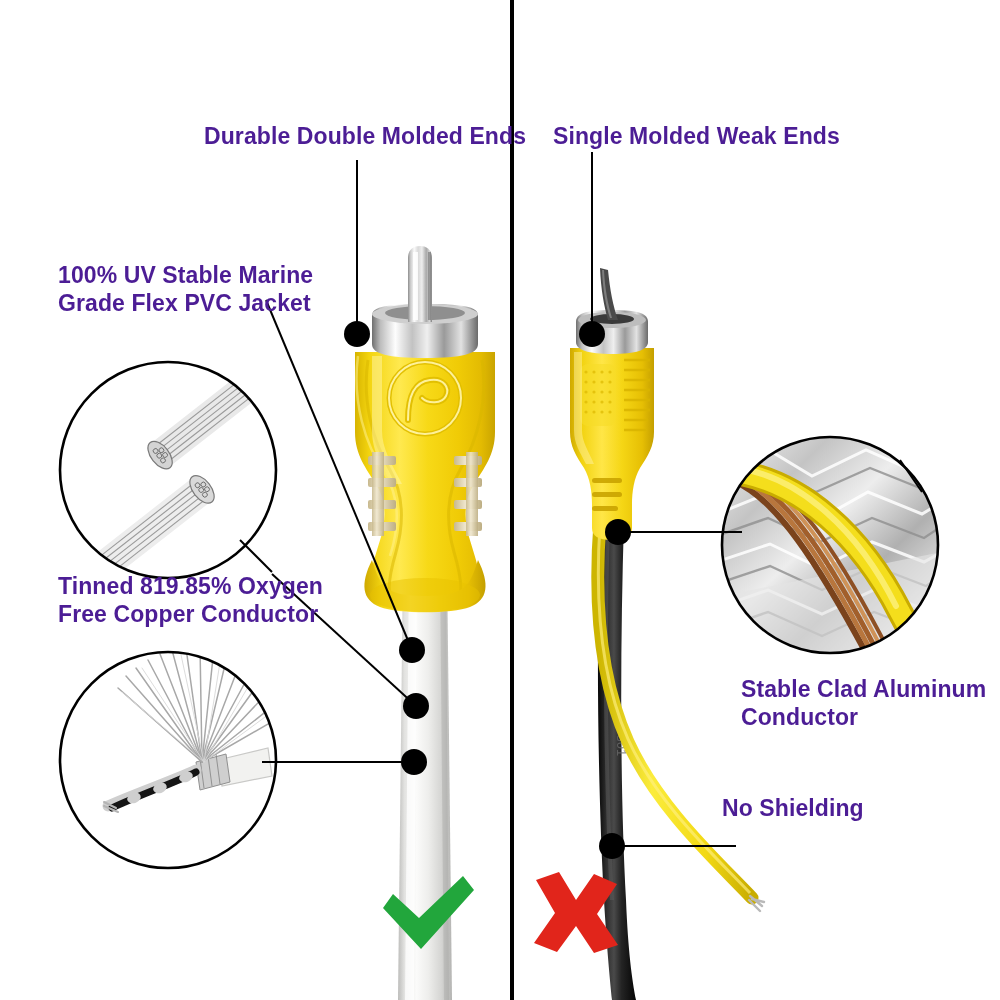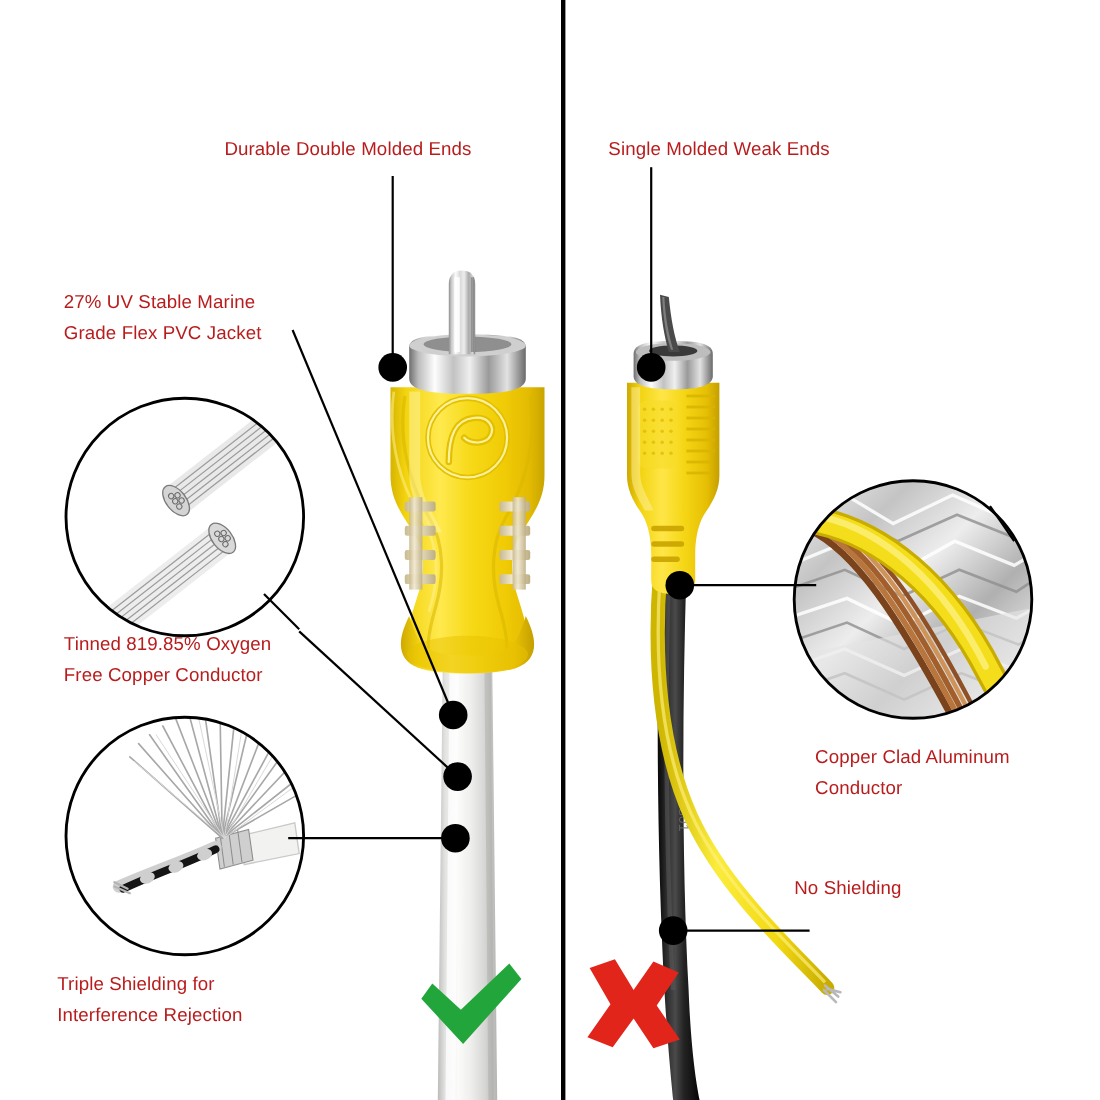--- a/index.html
+++ b/index.html
@@ -6,26 +6,26 @@
   body{
     width:1000px;height:1000px;position:relative;overflow:hidden;
     font-family:"Liberation Sans","DejaVu Sans",sans-serif;
     color:#1a1a1a;background:#ffffff;
   }
   .stage{position:absolute;left:0;top:0;width:1000px;height:1000px;}
   .svg-layer{position:absolute;left:0;top:0;width:1000px;height:1000px;}
 
   .label{
     position:absolute;
-    font-size:17px;
+    font-size:23px;
     line-height:28px;
     letter-spacing:0.1px;
-    color:#b91c1c;
+    color:#4c1d95;
     white-space:pre;
-    font-weight:400;
+    font-weight:700;
   }
   .label.two-line{white-space:pre-line;}
 
   .divider{
     position:absolute;left:510px;top:0;width:4px;height:1000px;
     background:#000000;
   }
 </style>
 </head>
 <body>
@@ -423,30 +423,28 @@
     </g>
 
     <path d="M383 908 L393 894 L419 918 L463 876 L474 890 L421 949 Z" fill="#22A63C"></path>
     <path d="M536 880 L559 872 L576 900 L594 874 L617 884 L597 914 L618 945 L594 953 L576 926 L557 952 L534 943 L555 913 Z" fill="#E1251B"></path>
   </svg>
 
   <div class="divider"></div>
 
   <div class="label" style="left:204px;top:122px;">Durable Double Molded Ends</div>
 
-  <div class="label two-line" style="left:58px;top:261px;">27% UV Stable Marine
+  <div class="label two-line" style="left:58px;top:261px;">100% UV Stable Marine
 Grade Flex PVC Jacket</div>
 
   <div class="label two-line" style="left:58px;top:572px;">Tinned 819.85% Oxygen
 Free Copper Conductor</div>
 
-  <div class="label two-line" style="left:52px;top:881px;">Triple Shielding for
-Interference Rejection</div>
 
   <div class="label" style="left:533px;top:122px;margin-left:20px;">Single Molded Weak Ends</div>
 
-  <div class="label two-line" style="left:741px;top:675px;">Copper Clad Aluminum
+  <div class="label two-line" style="left:741px;top:675px;">Stable Clad Aluminum
 Conductor</div>
 
   <div class="label" style="left:722px;top:794px;">No Shielding</div>
 
 
 </div>
 
 </body></html>

